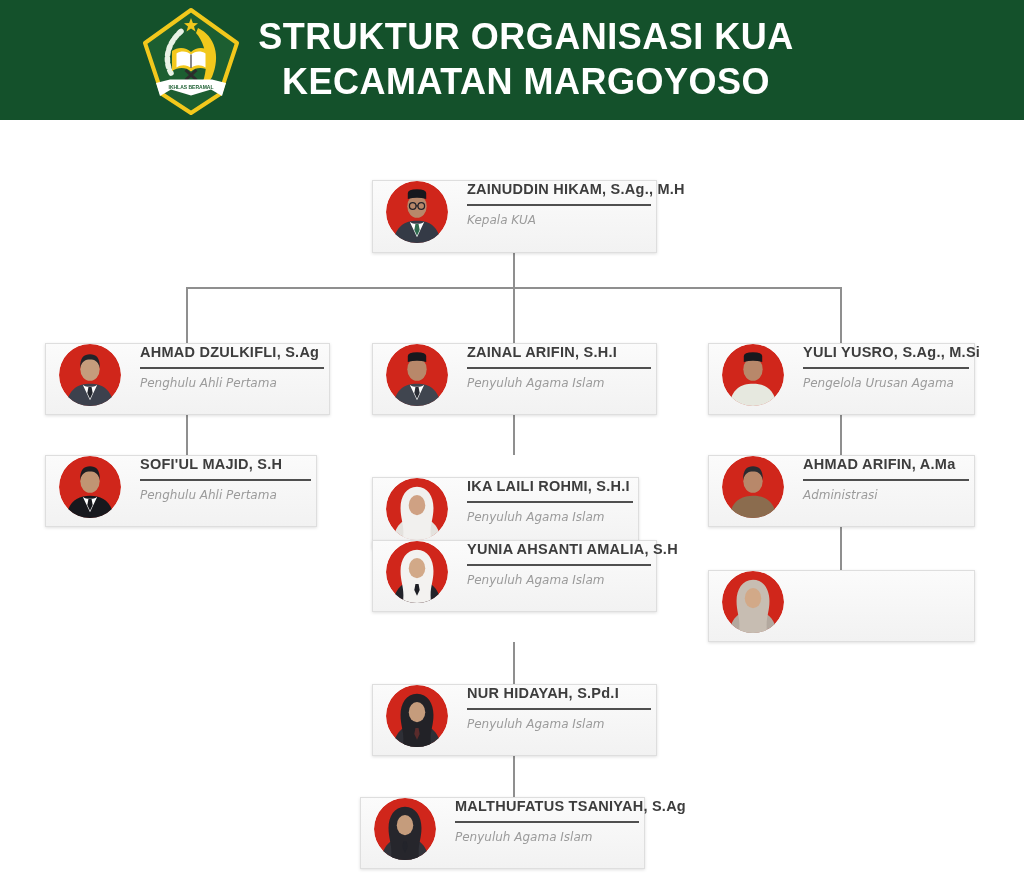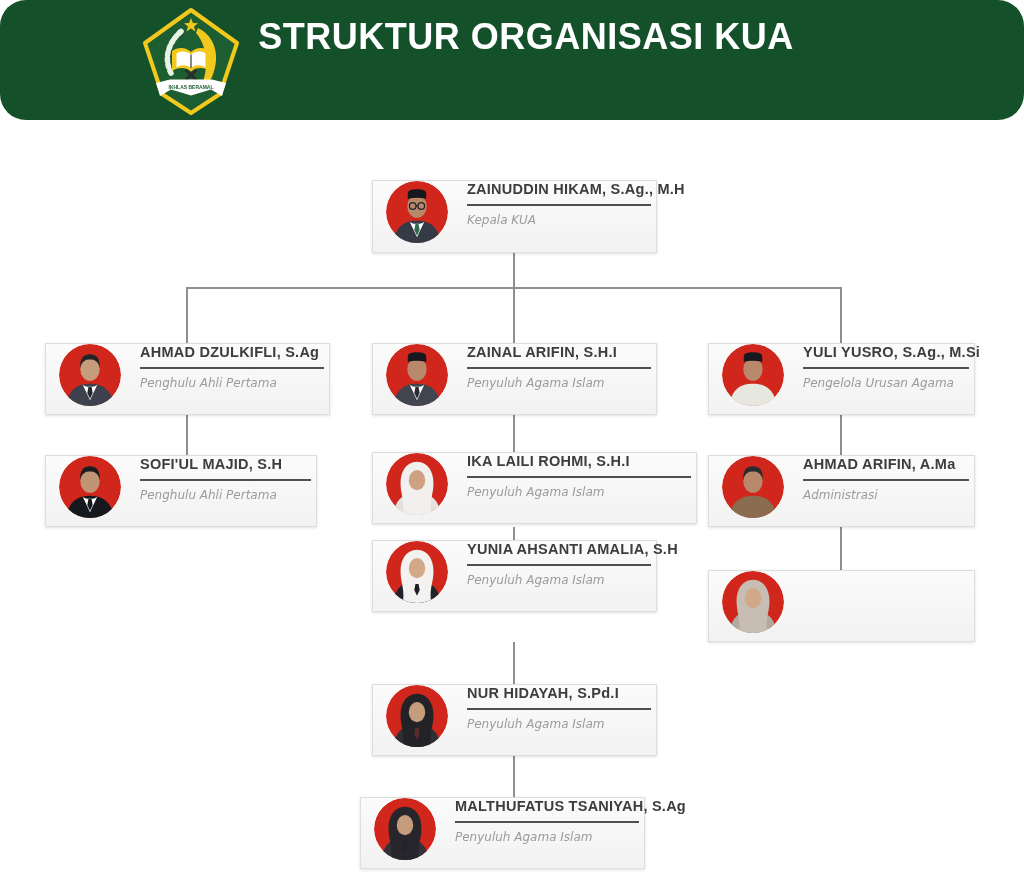--- a/index.html
+++ b/index.html
@@ -1,19 +1,19 @@
 <!DOCTYPE html>
 <html style="--header-bg: #14512b; --connector: #8f8f8f; --name-color: #3d3d3d; --role-color: #9b9b9b;"><head>
 <meta charset="utf-8">
 <style>
   html,body{margin:0;padding:0;background:#fff;}
   #poster{position:relative;width:1024px;height:896px;background:#ffffff;overflow:hidden;
           font-family:"Liberation Sans", sans-serif;}
   
-  #header{position:absolute;left:0;top:0;width:1024px;height:120px;background:var(--header-bg,#14512b);border-radius:26px;}
+  #header{position:absolute;left:0;top:0;width:1024px;height:120px;background:var(--header-bg,#14512b);}
   #logo{position:absolute;left:141px;top:7px;width:100px;height:108px;}
   #title{position:absolute;left:246px;top:14px;width:560px;text-align:center;color:#ffffff;
          font-weight:bold;font-size:36px;line-height:45px;letter-spacing:0.5px;}
   
   .card{position:absolute;display:flex;align-items:flex-start;box-sizing:border-box;
         background:linear-gradient(180deg,#fbfbfb 0%,#f2f2f2 100%);
         border:1px solid #dedede;box-shadow:0 1px 3px rgba(0,0,0,0.13);}
   .avatar{width:62px;height:62px;border-radius:50%;margin-left:13px;flex:0 0 auto;overflow:hidden;}
   .avatar svg{display:block;}
   .info{flex:1;margin-left:19px;margin-right:5px;min-width:0;}
@@ -37,20 +37,21 @@
       <path d="M57,21 C74,29 80,49 71,70 C68,76 63,80 58,83 C67,69 69,42 55,26 Z" fill="#f2c81c"></path>
       <path d="M31,44 C37,39.5 45,40 50,45 C55,40 63,39.5 69,44 L69,64 C63,60 55,60 50,64.5 C45,60 37,60 31,64 Z" fill="#f2c81c"></path>
       <path d="M35.5,46.5 C40,43.5 46,44 50,47.5 C54,44 60,43.5 64.5,46.5 L64.5,60.5 C60,57.5 54,57.5 50,61 C46,57.5 40,57.5 35.5,60.5 Z" fill="#ffffff"></path>
       <path d="M50,47.5 L50,61" stroke="#3a3a3a" stroke-width="1.2"></path>
       <path d="M44.5,63 L55.5,73 M55.5,63 L44.5,73" stroke="#2c2c2c" stroke-width="3"></path>
       <path d="M15,76 L29,72.5 L71,72.5 L85,76 L81,89 L70,82.5 L50,88.5 L30,82.5 L19,89 Z" fill="#ffffff"></path>
       <text x="50" y="81.5" text-anchor="middle" font-size="5" font-weight="bold" fill="#1c5e31">IKHLAS BERAMAL</text>
     </svg>
     <div id="title">
       <div>STRUKTUR ORGANISASI KUA</div>
+      <div>KECAMATAN MARGOYOSO</div>
     </div>
   </div>
 
   <div class="conn" style="left:513px;top:253px;width:2px;height:35px"></div>
   <div class="conn" style="left:186px;top:287px;width:656px;height:2px"></div>
   <div class="conn" style="left:186px;top:287px;width:2px;height:56px"></div>
   <div class="conn" style="left:513px;top:287px;width:2px;height:56px"></div>
   <div class="conn" style="left:840px;top:287px;width:2px;height:56px"></div>
   <div class="conn" style="left:186px;top:415px;width:2px;height:40px"></div>
   <div class="conn" style="left:513px;top:415px;width:2px;height:40px"></div>
@@ -128,21 +129,21 @@
           <path d="M22.5,18.5 L22.5,12.5 Q22.5,8.5 32,8.5 Q41.5,8.5 41.5,12.5 L41.5,18.5 Q32,16 22.5,18.5 Z" fill="#17181d"></path>
           <path d="M30.4,44.5 L33.6,44.5 L34.8,50.5 L32,56.5 L29.2,50.5 Z" fill="#2a2d35"></path>
         </svg>
       </div>
     <div class="info">
       <div class="name">ZAINAL ARIFIN, S.H.I</div>
       <div class="rule"></div>
       <div class="role">Penyuluh Agama Islam</div>
     </div>
   </div>
-  <div class="card" style="left:372px;top:452px;width:325px;height:72px">
+  <div class="card" style="left:372px;top:477px;width:267px;height:72px">
     <div class="avatar">
         <svg viewBox="0 0 64 64" width="62" height="62">
           <circle cx="32" cy="32" r="32" fill="#d0261b"></circle>
           <path d="M7,66 C9,47 19,41 32,41 C45,41 55,47 57,66 Z" fill="#e4e2de"></path>
           <path d="M32,9 C21,9 15,19 15,31 C15,44 20,49 17,66 L47,66 C44,49 49,44 49,31 C49,19 43,9 32,9 Z" fill="#f1f0ee"></path>
           <ellipse cx="32" cy="28" rx="8.5" ry="10.5" fill="#cfa183"></ellipse>
         </svg>
       </div>
     <div class="info">
       <div class="name">IKA LAILI ROHMI, S.H.I</div>

